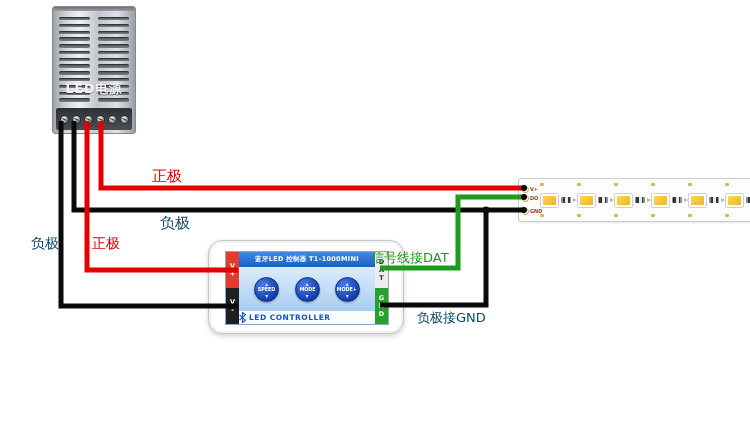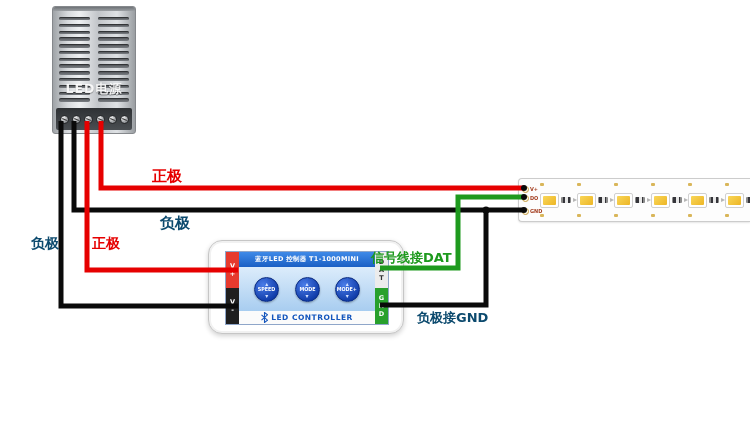--- a/index.html
+++ b/index.html
@@ -52,26 +52,26 @@
   .t-dat{background:#ececec;color:#333;} .t-gnd{background:#28a02c;}
   .c-col{flex:1;display:flex;flex-direction:column;min-width:0;}
   .c-header{height:15px;line-height:15px;background:linear-gradient(#3f8ae8,#1a5fc4);color:#fff;font-size:6.5px;
             font-weight:700;text-align:center;letter-spacing:.3px;white-space:nowrap;overflow:hidden;}
   .c-body{flex:1;background:linear-gradient(#dcecfb,#a8cdf0);display:flex;align-items:center;justify-content:space-evenly;}
   .btn{width:25px;height:25px;border-radius:50%;border:1px solid #0a2a80;display:flex;flex-direction:column;
        align-items:center;justify-content:center;background:radial-gradient(circle at 35% 30%,#4a7ce8,#0f3ba8 75%);
        box-shadow:0 1px 2px rgba(0,0,0,.3);color:#fff;}
   .b-arrow{font-size:6px;line-height:5px;color:#d4e2ff;}
   .b-label{font-size:8px;line-height:7px;font-weight:700;transform:scale(.6);white-space:nowrap;}
-  .c-footer{height:13px;background:#fbfbfb;display:flex;align-items:center;justify-content:center;gap:3px;
+  .c-footer{height:13px;background:#fbfbfb;display:flex;align-items:center;gap:3px;
             color:#1456bd;font-size:7.5px;font-weight:700;letter-spacing:.5px;}
 
   
   .wires{position:absolute;left:0;top:0;width:750px;height:421px;z-index:5;pointer-events:none;}
-  .lbl{position:absolute;z-index:6;font-weight:700;white-space:nowrap;}
+  .lbl{position:absolute;z-index:6;font-weight:400;white-space:nowrap;}
   .lbl-15{font-size:15px;} .lbl-14{font-size:14px;} .lbl-13{font-size:13px;}
   .black{color:#0c4a6e;}
 </style>
 </head>
 <body>
 
 <div class="stage">
 
   <div class="psu">
     <div class="psu-top"></div>

